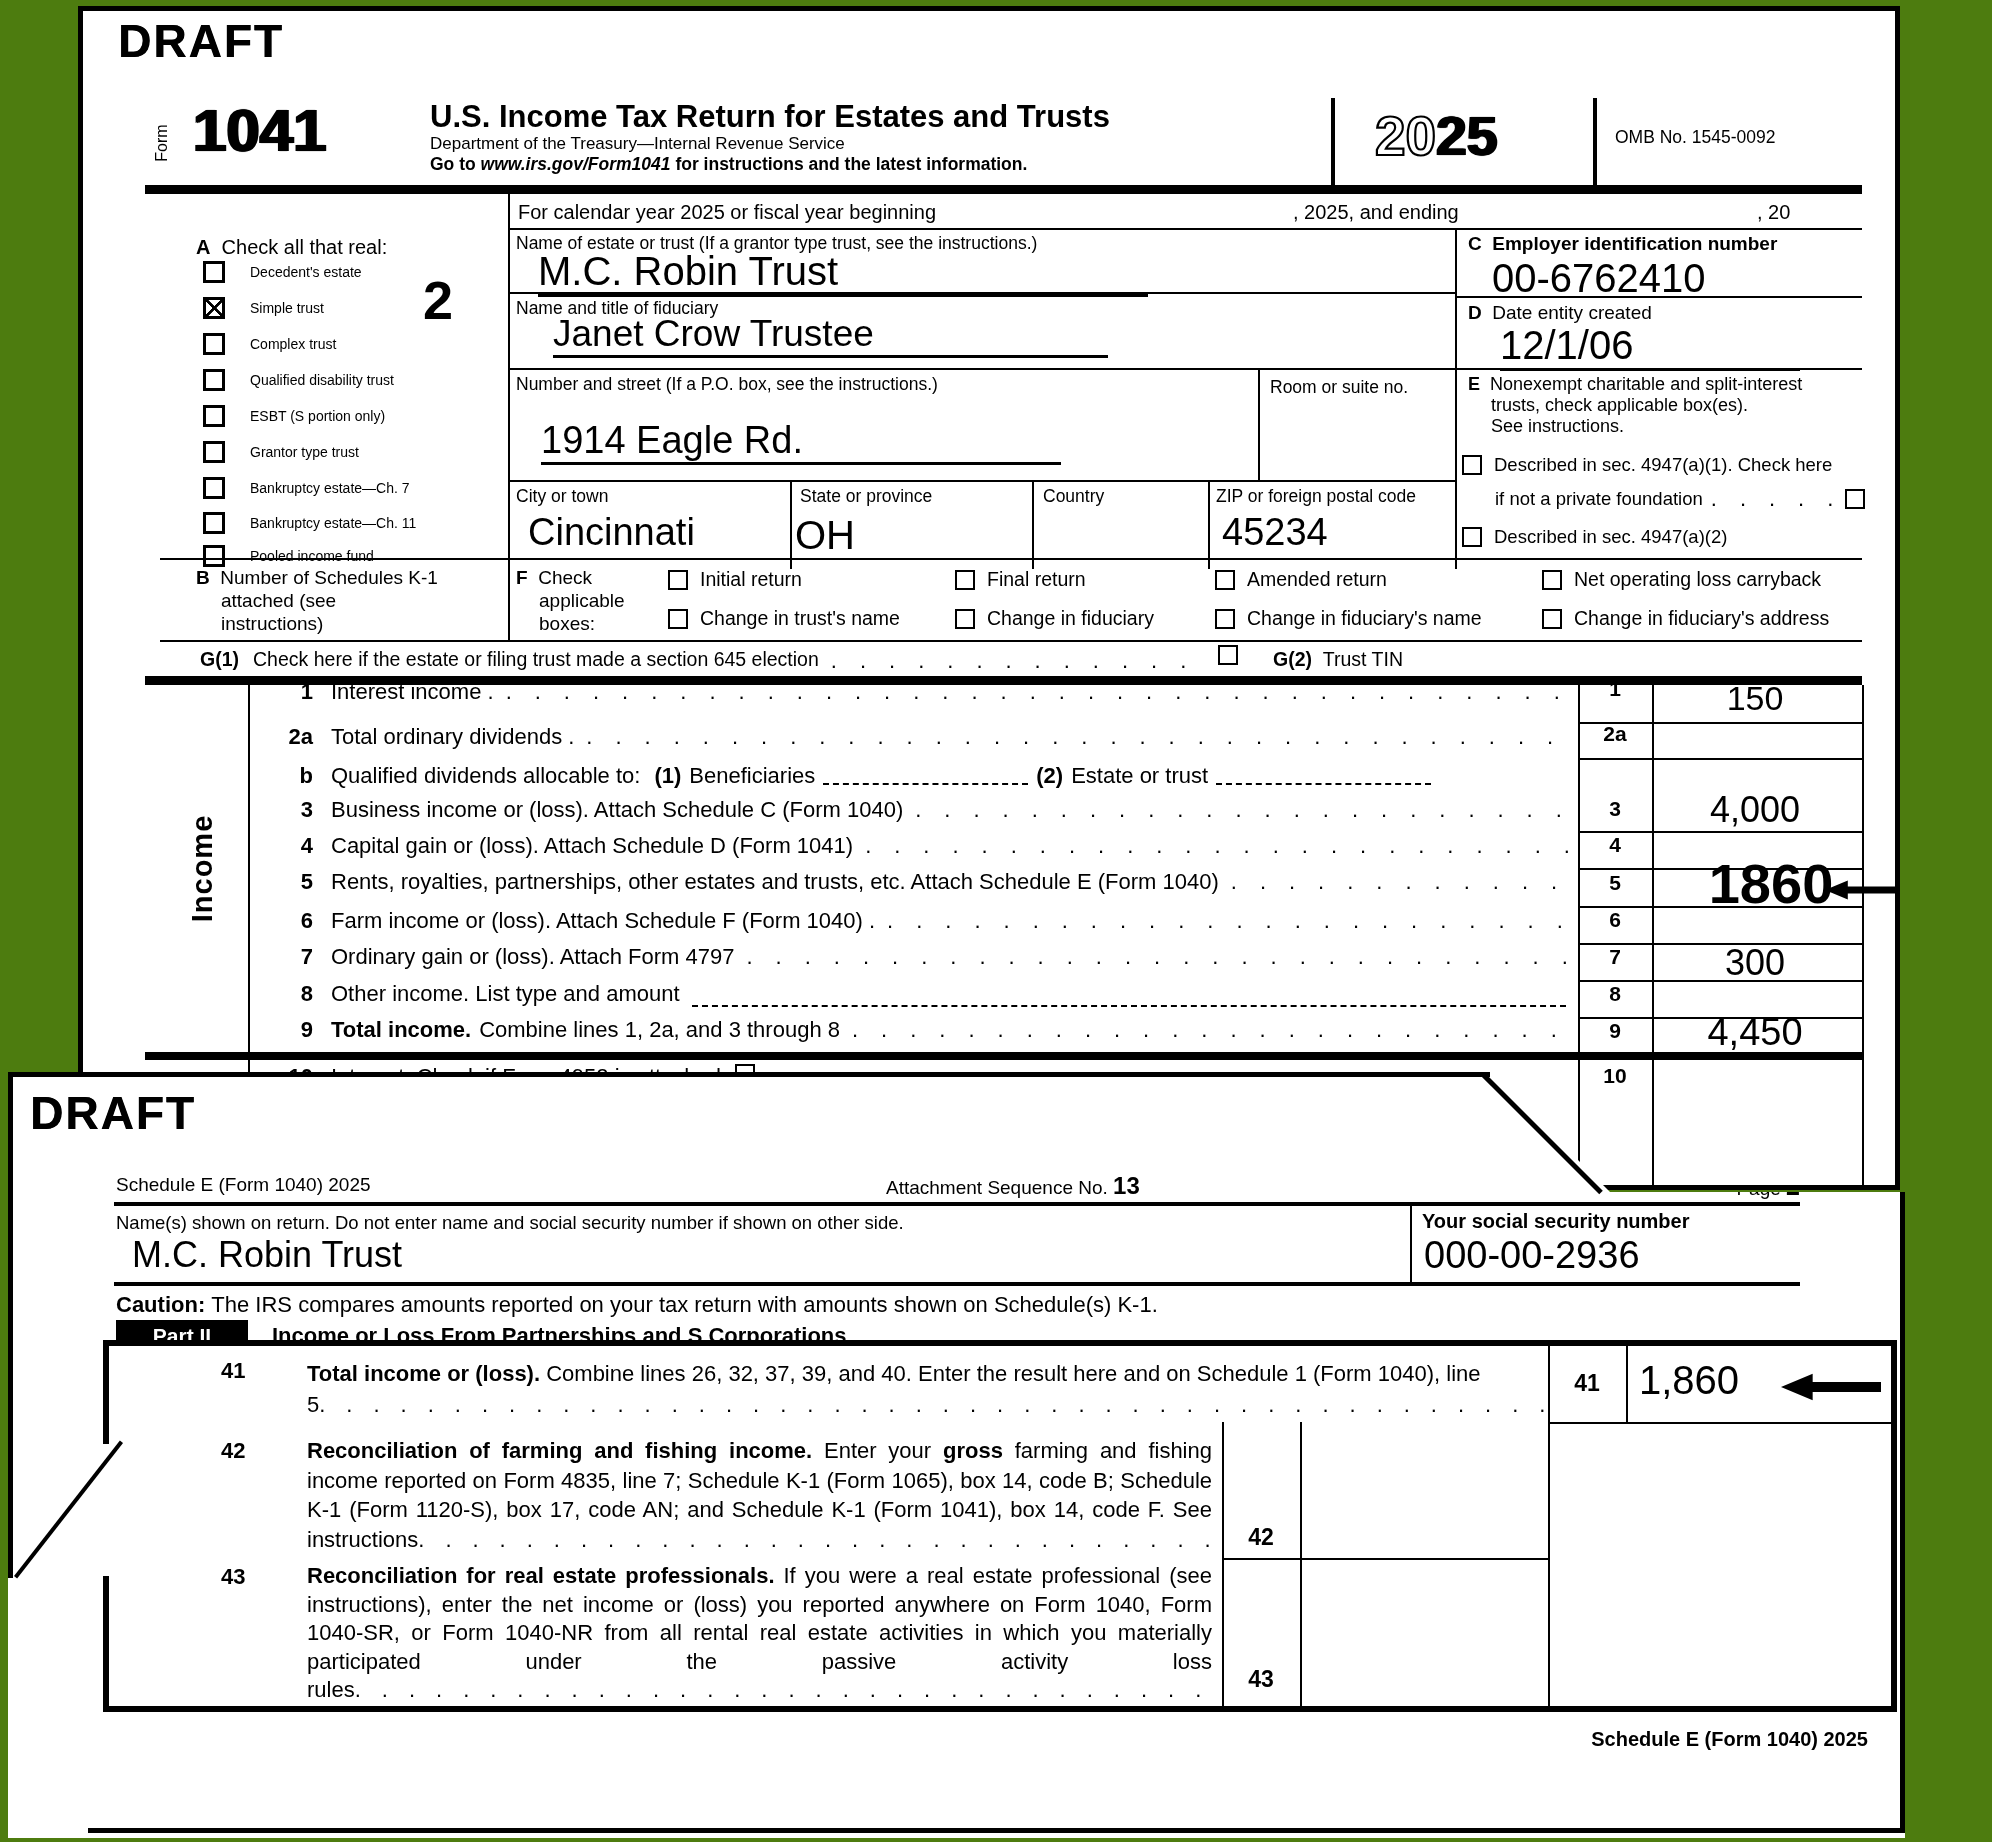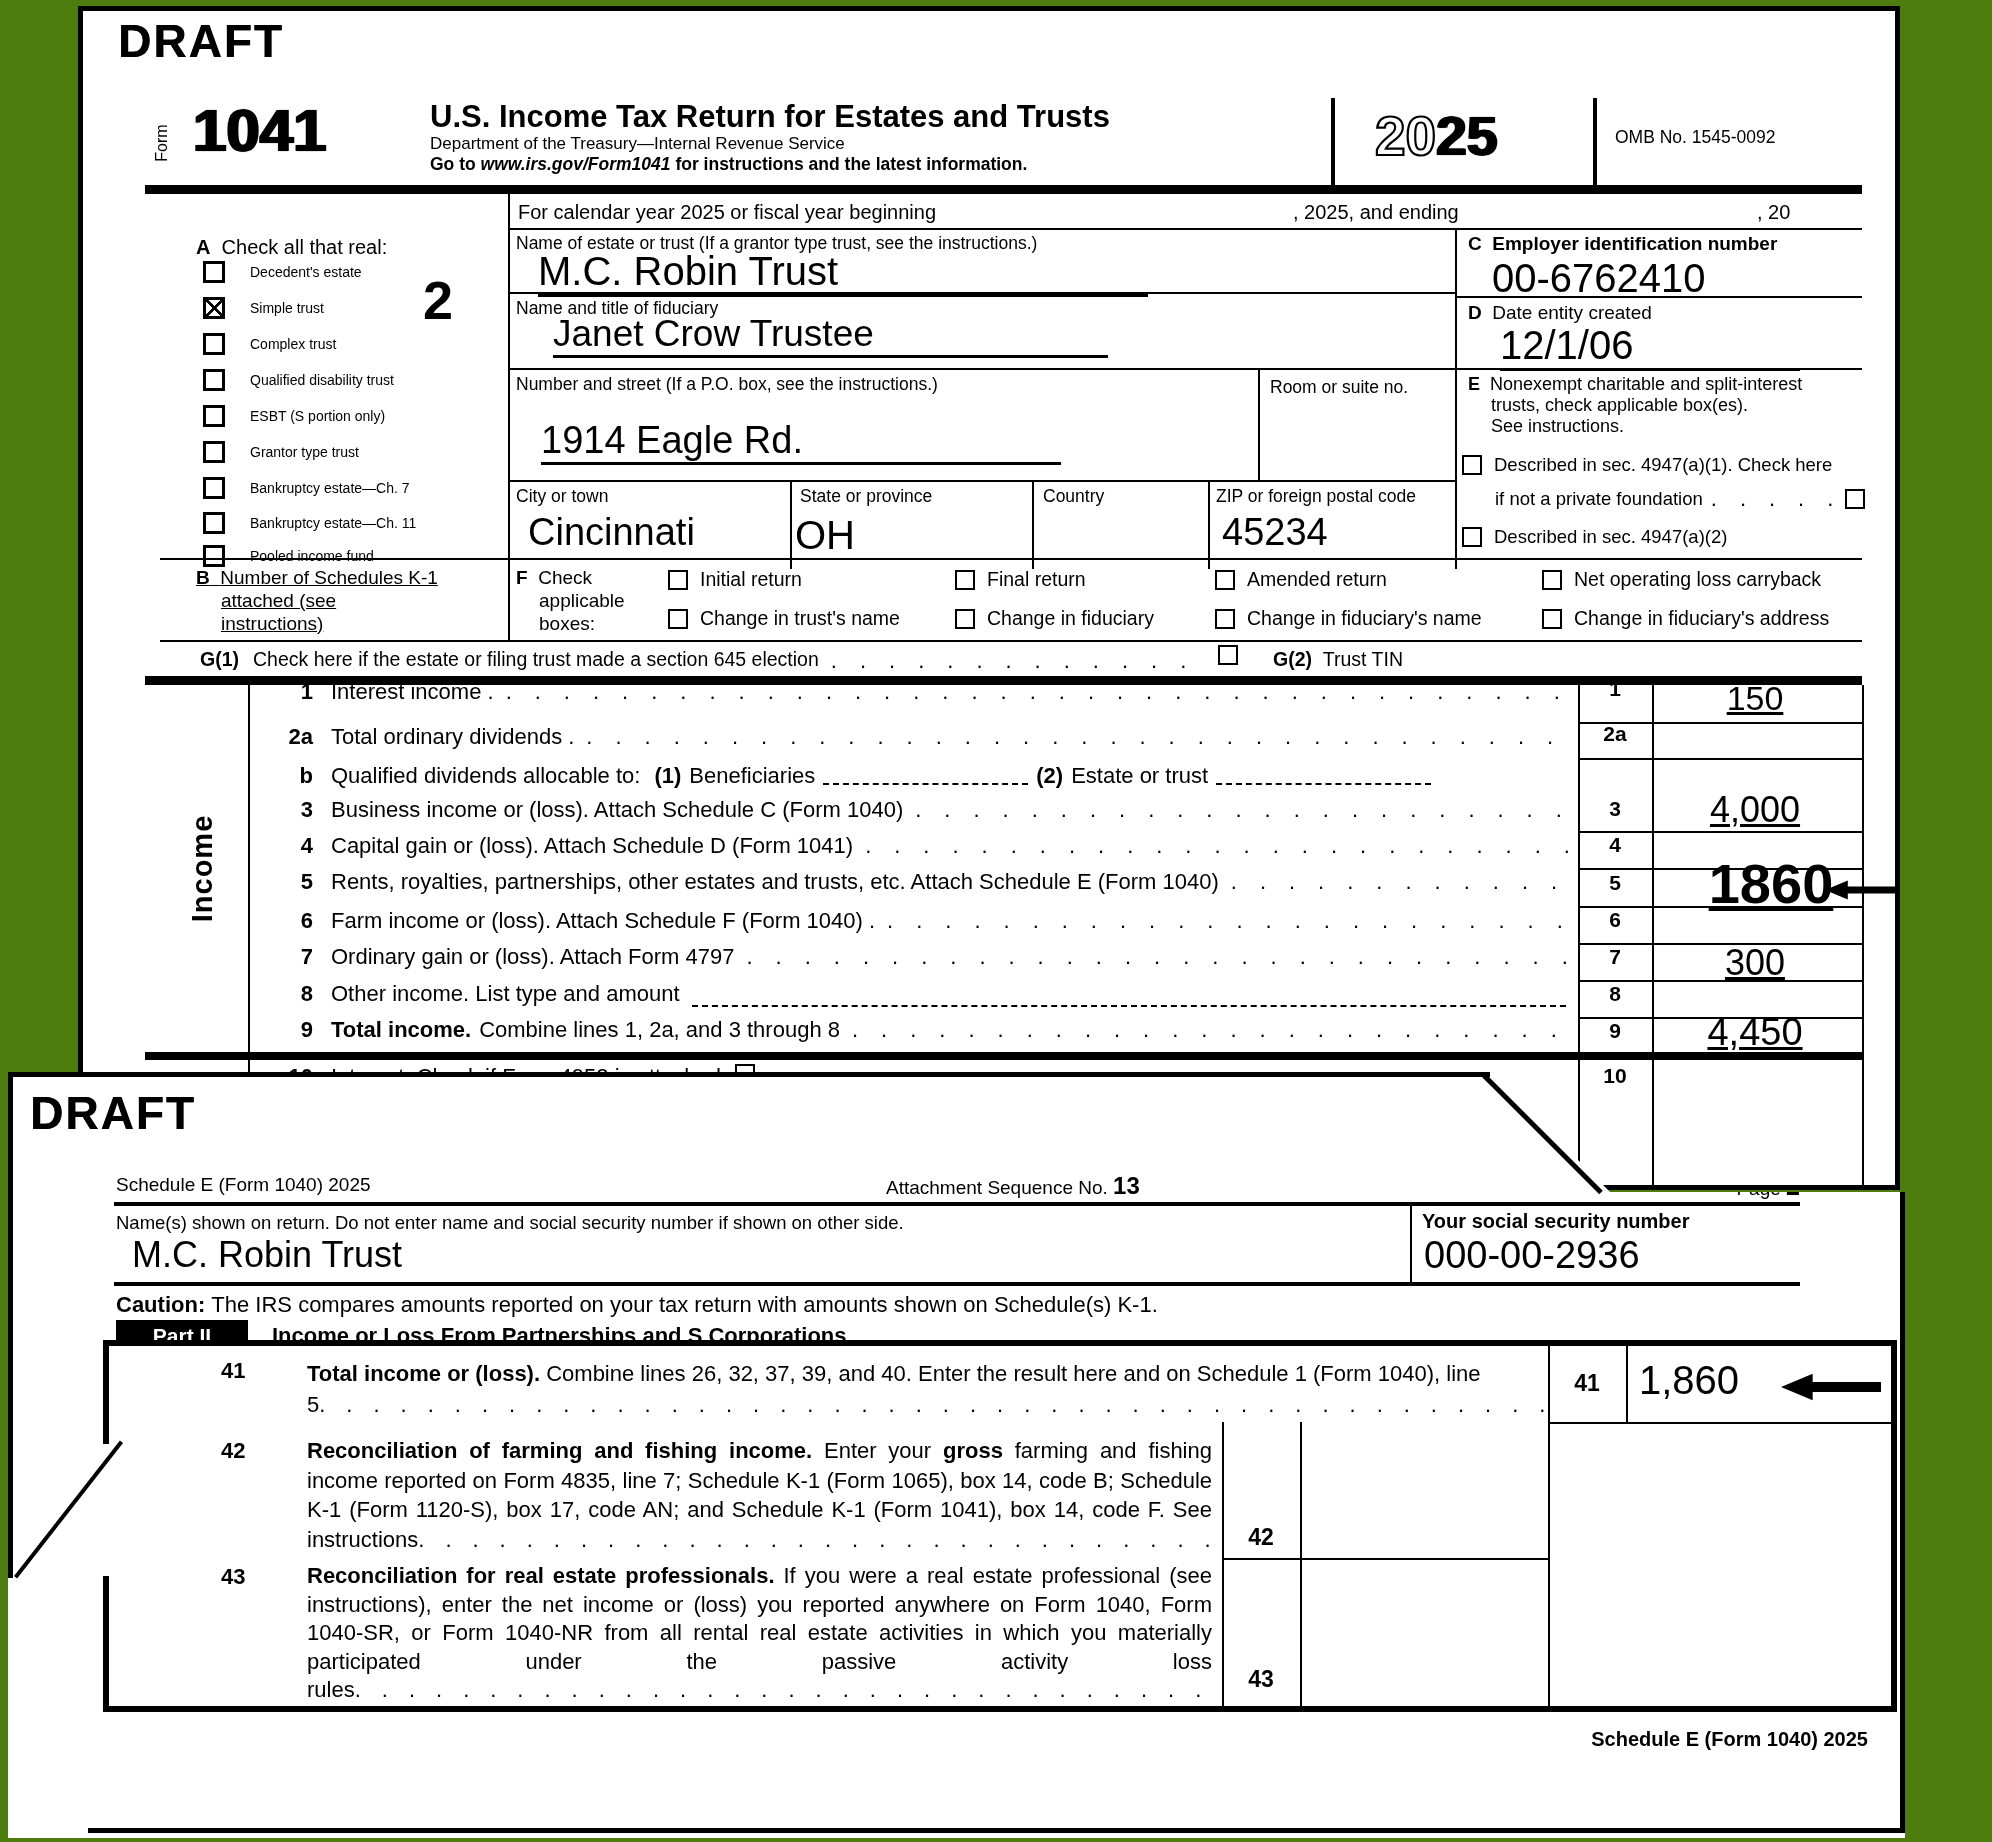--- a/index.html
+++ b/index.html
@@ -22,21 +22,21 @@
   .lbl{font-size:17.5px;}
   .fill{border-bottom:3px solid #000;display:inline-block;}
   .irow{position:absolute;left:172px;width:1323px;display:flex;align-items:flex-start;font-size:22px;}
   .irow .n{width:58px;text-align:right;font-weight:bold;flex:none;}
   .irow .t{margin-left:18px;white-space:nowrap;}
   .lead{flex:1;overflow:hidden;white-space:nowrap;padding-left:12px;}
   .lead::after{content:"..................................................";letter-spacing:23px;font-size:22px;}
   .dotsp{overflow:hidden;}
   .dotsp::after{content:"..................................................";letter-spacing:21px;}
   .boxnum{position:absolute;left:1495px;width:74px;text-align:center;font-weight:bold;font-size:21px;}
-  .amt{position:absolute;left:1572px;width:200px;text-align:center;font-size:36px;text-decoration:underline;}
+  .amt{position:absolute;left:1572px;width:200px;text-align:center;font-size:36px;}
   .dashblank{border-bottom:2px dashed #000;display:inline-block;height:20px;margin:0 8px;}
   .cbx-item{position:absolute;display:flex;align-items:center;gap:25px;font-size:14px;}
   .fcb{position:absolute;display:flex;align-items:center;gap:12px;font-size:19.5px;}
   .yr-o{color:#fff;-webkit-text-stroke:2.2px #000;font-weight:800;}
   .yr-s{font-weight:800;}
   .just{text-align:justify;}
   svg.arrow{display:block;}
 </style>
 </head>
 <body>
@@ -149,21 +149,21 @@
         <span>if not a private foundation</span>
         <span class="lead" style="padding-left:8px;"></span>
         <span class="cb small"></span>
       </div>
     <div class="fcb" style="left:1379px;top:515px;font-size:18.5px;">
         <span class="cb small"></span>
         <span>Described in sec. 4947(a)(2)</span>
       </div>
 
     <div class="hr" style="left:77px;top:547px;width:1702px;"></div>
-    <div class="abs" style="left:113px;top:555px;font-size:19px;line-height:23px;text-decoration:underline;">
+    <div class="abs" style="left:113px;top:555px;font-size:19px;line-height:23px;">
       <b>B</b>&nbsp;&nbsp;<span>Number of Schedules K-1</span><br>
       <span style="margin-left:25px;">attached (see</span><br>
       <span style="margin-left:25px;">instructions)</span>
     </div>
     <div class="abs" style="left:433px;top:555px;font-size:19px;line-height:23px;">
       <b>F</b>&nbsp;&nbsp;<span>Check</span><br>
       <span style="margin-left:23px;">applicable</span><br>
       <span style="margin-left:23px;">boxes:</span>
     </div>
     <div class="fcb" style="left:585px;top:557px;">

